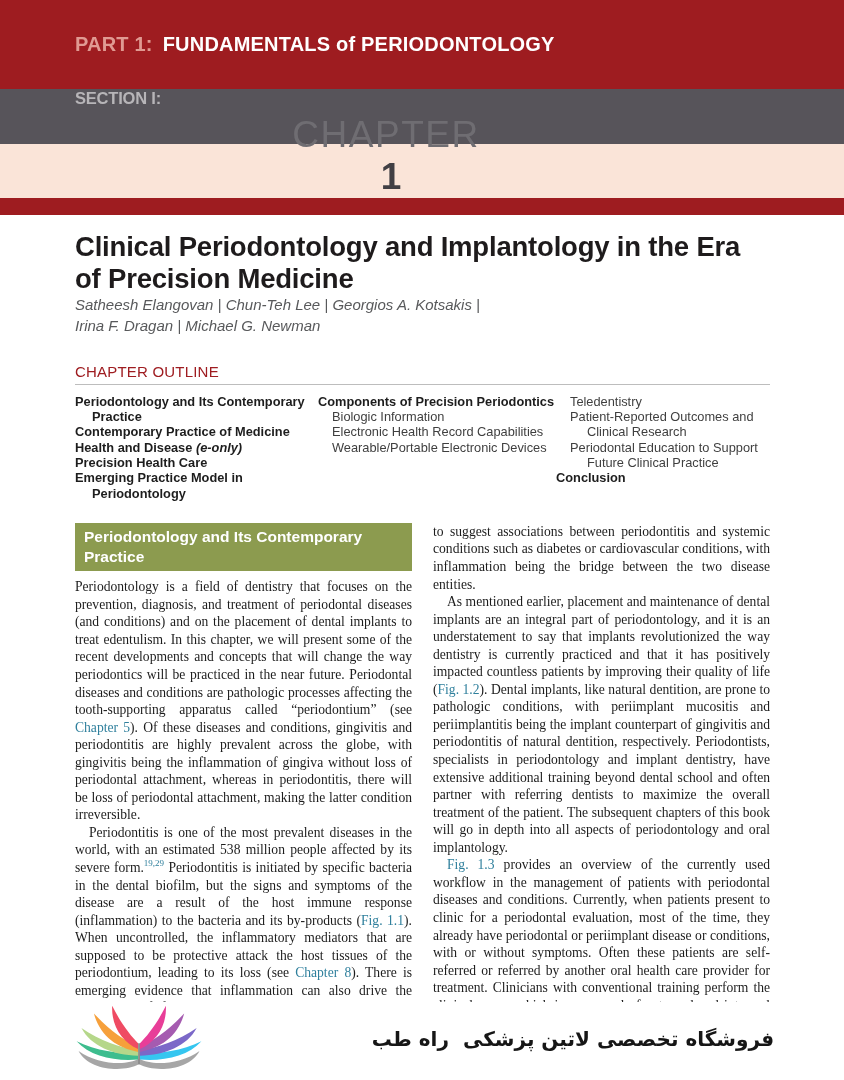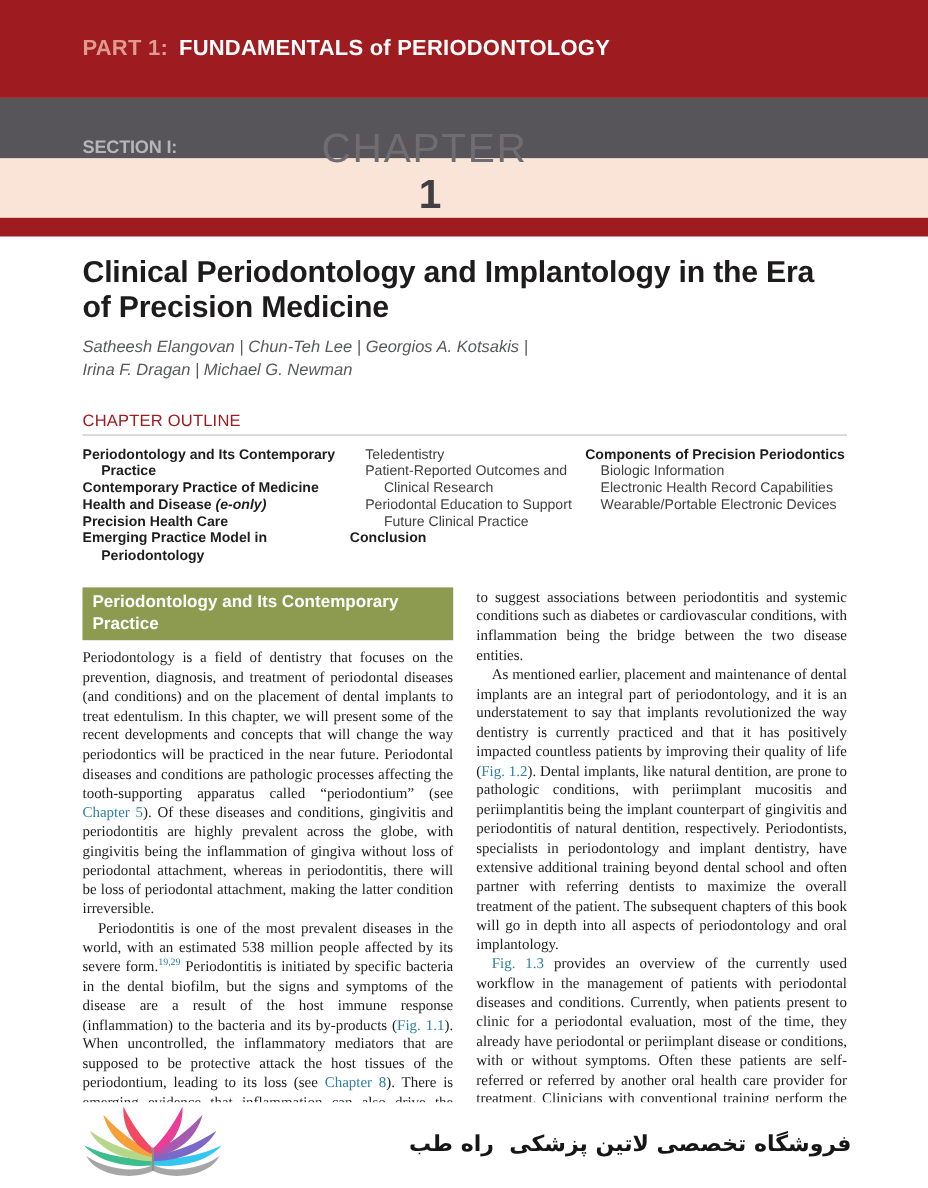--- a/index.html
+++ b/index.html
@@ -3,32 +3,32 @@
 <meta charset="utf-8">
 <style>
   html,body{margin:0;padding:0;}
   body{width:844px;height:1080px;background:#ffffff;font-family:"Liberation Sans",sans-serif;}
   .page{position:relative;width:844px;height:1080px;overflow:hidden;background:#fff;}
 
   
   .band-part{height:89px;background:#9e1c20;display:flex;align-items:center;padding-left:75px;box-sizing:border-box;}
   .band-part .lbl{color:#e09a92;font-weight:bold;font-size:20px;letter-spacing:.2px;margin-right:10px;}
   .band-part .ttl{color:#ffffff;font-weight:bold;font-size:20px;letter-spacing:.2px;}
-  .band-section{height:55px;background:#57545a;display:flex;align-items:flex-end;padding-left:75px;box-sizing:border-box;}
+  .band-section{height:55px;background:#57545a;display:flex;align-items:flex-start;padding-left:75px;box-sizing:border-box;}
   .band-section .lbl{color:#b7b5b8;font-weight:bold;font-size:16.5px;letter-spacing:-.2px;margin-right:9px;}
   .band-section .ttl{color:#ffffff;font-weight:bold;font-size:16.5px;letter-spacing:-.2px;}
   .band-chapter{height:54px;background:#fae4d8;display:flex;align-items:center;justify-content:flex-end;padding-right:72px;box-sizing:border-box;flex-direction:column;}
   .band-chapter .word{font-size:37px;font-weight:300;color:#6f6d72;letter-spacing:1.5px;}
   .band-chapter .num{font-size:37px;font-weight:700;color:#413f44;margin-left:10px;}
   .band-redstrip{height:17px;background:#9e1c20;}
 
   
   .content{padding:16px 74px 0 75px;}
   h1.title{margin:0;font-size:27.5px;line-height:1.17;color:#1e1b1c;font-weight:bold;letter-spacing:-.2px;}
-  .authors{margin-top:11px;font-style:italic;color:#58595b;font-size:15px;line-height:1.35;}
+  .authors{font-style:italic;color:#58595b;font-size:15px;line-height:1.35;}
 
   .outline-head{margin-top:27px;color:#9e1c20;font-weight:normal;font-size:15px;letter-spacing:.2px;}
   .outline-rule{border:none;border-top:1.5px solid #bdbdbd;margin:4px 0 9px 0;}
   .outline{display:flex;}
   .ocol{box-sizing:border-box;}
   .ocol1{width:243px;}
   .ocol2{width:238px;}
   .ocol3{width:214px;}
   .oi{font-size:12.8px;line-height:15.3px;color:#3f3f3f;}
   .oi.lvl0{padding-left:17px;text-indent:-17px;}
@@ -83,31 +83,31 @@
     <hr class="outline-rule">
 
     <div class="outline">
       <div class="ocol ocol1">
         <div class="oi lvl0"><span class="sg-b">Periodontology and Its Contemporary Practice</span></div>
         <div class="oi lvl0"><span class="sg-b">Contemporary Practice of Medicine</span></div>
         <div class="oi lvl0"><span class="sg-b">Health and Disease </span><span class="sg-bi">(e-only)</span></div>
         <div class="oi lvl0"><span class="sg-b">Precision Health Care</span></div>
         <div class="oi lvl0"><span class="sg-b">Emerging Practice Model in Periodontology</span></div>
       </div>
+      <div class="ocol ocol2">
+        <div class="oi lvl0"><span class="sg-b">Components of Precision Periodontics</span></div>
+        <div class="oi lvl1"><span class="sg-r">Biologic Information</span></div>
+        <div class="oi lvl1"><span class="sg-r">Electronic Health Record Capabilities</span></div>
+        <div class="oi lvl1"><span class="sg-r">Wearable/Portable Electronic Devices</span></div>
+      </div>
       <div class="ocol ocol3">
         <div class="oi lvl1"><span class="sg-r">Teledentistry</span></div>
         <div class="oi lvl1"><span class="sg-r">Patient-Reported Outcomes and Clinical Research</span></div>
         <div class="oi lvl1"><span class="sg-r">Periodontal Education to Support Future Clinical Practice</span></div>
         <div class="oi lvl0"><span class="sg-b">Conclusion</span></div>
-      </div>
-      <div class="ocol ocol2">
-        <div class="oi lvl0"><span class="sg-b">Components of Precision Periodontics</span></div>
-        <div class="oi lvl1"><span class="sg-r">Biologic Information</span></div>
-        <div class="oi lvl1"><span class="sg-r">Electronic Health Record Capabilities</span></div>
-        <div class="oi lvl1"><span class="sg-r">Wearable/Portable Electronic Devices</span></div>
       </div>
     </div>
 
     <div class="cols">
       <div class="colL">
         <div class="sec-heading">Periodontology and Its Contemporary Practice</div>
         <p class="para"><span class="sg-r">Periodontology is a field of dentistry that focuses on the prevention, diagnosis, and treatment of periodontal diseases (and conditions) and on the placement of dental implants to treat edentulism. In this chapter, we will present some of the recent developments and concepts that will change the way periodontics will be practiced in the near future. Periodontal diseases and conditions are pathologic processes affecting the tooth-supporting apparatus called “periodontium” (see </span><span class="sg-link">Chapter 5</span><span class="sg-r">). Of these diseases and conditions, gingivitis and periodontitis are highly prevalent across the globe, with gingivitis being the inflammation of gingiva without loss of periodontal attachment, whereas in periodontitis, there will be loss of periodontal attachment, making the latter condition irreversible.</span></p>
         <p class="para indent"><span class="sg-r">Periodontitis is one of the most prevalent diseases in the world, with an estimated 538 million people affected by its severe form.</span><span class="sg-sup">19,29</span><span class="sg-r"> Periodontitis is initiated by specific bacteria in the dental biofilm, but the signs and symptoms of the disease are a result of the host immune response (inflammation) to the bacteria and its by-products (</span><span class="sg-link">Fig. 1.1</span><span class="sg-r">). When uncontrolled, the inflammatory mediators that are supposed to be protective attack the host tissues of the periodontium, leading to its loss (see </span><span class="sg-link">Chapter 8</span><span class="sg-r">). There is emerging evidence that inflammation can also drive the microbial shift from a nonpathogenic to a pathogenic dental biofilm (see </span><span class="sg-link">Chapters 8 and 10</span><span class="sg-r">). The clinical signs of periodontitis include pocket formation and increase in tooth mobility. The typical symptoms patients with periodontitis present with include pain or discomfort, bad breath, bleeding while brushing, or a mobile tooth or teeth. It is important to remember that periodontitis is a noncommunicable chronic condition (NCCC) that shares several of the social and other risk factors of other NCCCs</span></p>
       </div>
       <div class="colR">

